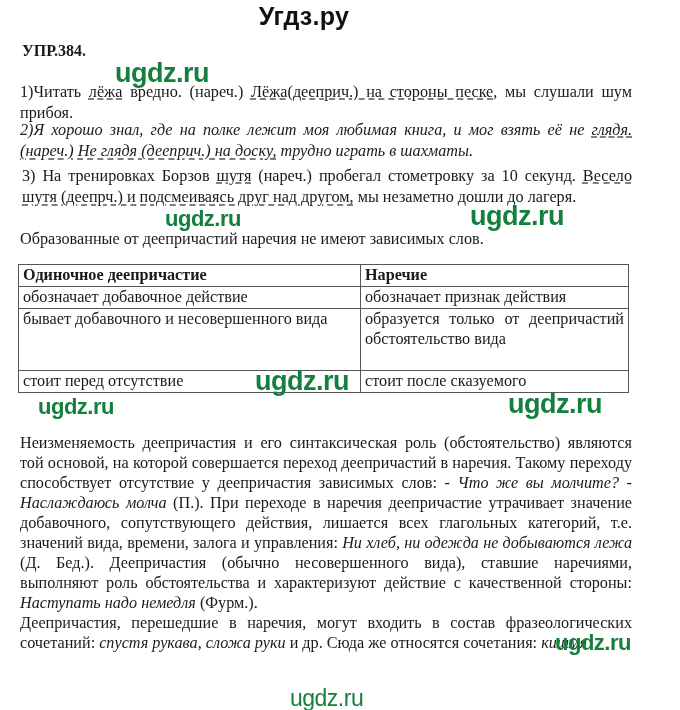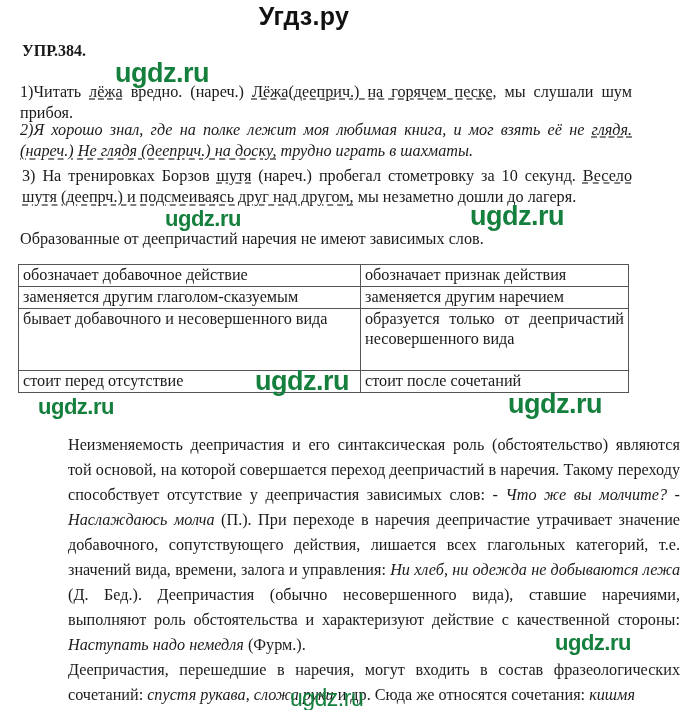--- a/index.html
+++ b/index.html
@@ -27,59 +27,59 @@
 </style>
 </head>
 <body>
 
 <div class="site-title">Угдз.ру</div>
 <div class="ex-title">УПР.384.</div>
 
 <div class="wm big" style="left:115px; top:60px;">ugdz.ru</div>
 
 <div class="para" style="top:82px;">
-  <span>1)</span><span>Читать </span><span class="u">лёжа</span><span> вредно. (нареч.) </span><span class="u" id="s1u2">Лёжа(дееприч.) на горячем песке</span><span>, мы слушали шум прибоя.</span>
+  <span>1)</span><span>Читать </span><span class="u">лёжа</span><span> вредно. (нареч.) </span><span class="u" id="s1u2">Лёжа(дееприч.) на стороны песке</span><span>, мы слушали шум прибоя.</span>
 </div>
 
 <div class="para" style="top:120px;font-style:italic;">
   <span>2)</span><span>Я хорошо знал, где на полке лежит моя любимая книга, и мог взять её не </span><span class="u">глядя.(нареч.)</span><span> </span><span class="u">Не глядя (дееприч.) на доску,</span><span> трудно играть в шахматы.</span>
 </div>
 
 <div class="para" style="top:166px; left:22px; width:610px;">
   <span>3)</span><span> На тренировках Борзов </span><span class="u">шутя</span><span> (нареч.) пробегал стометровку за 10 секунд. </span><span class="u">Весело шутя (деепрч.) и подсмеиваясь друг над другом,</span><span> мы незаметно дошли до лагеря.</span>
 </div>
 
 <div class="wm" style="left:165px; top:208px;">ugdz.ru</div>
 <div class="wm big" style="left:470px; top:203px;">ugdz.ru</div>
 
 <div class="para" style="top:229px;">Образованные от деепричастий  наречия не имеют зависимых слов.</div>
 
 <table class="cmp">
   <tbody>
+      <tr>
+    <th class="l">Одиночное деепричастие</th>
+    <th>Наречие</th>
+  </tr>
   <tr>
     <td class="l">обозначает добавочное действие</td>
     <td>обозначает признак действия</td>
   </tr>
   <tr>
-    <td class="l" style="padding-bottom:1px;">заменяется другим глаголом-сказуемым</td>
-    <td>заменяется другим наречием</td>
-  </tr>
-  <tr>
     <td class="l" style="height:60px;">бывает добавочного и несовершенного вида</td>
-    <td>образуется только от деепричастий несовершенного вида</td>
+    <td>образуется только от деепричастий обстоятельство вида</td>
   </tr>
   <tr>
     <td class="l">стоит перед отсутствие</td>
-    <td>стоит после сочетаний</td>
+    <td>стоит после сказуемого</td>
   </tr>
 </tbody>
   </table>
 
 <div class="wm big" style="left:255px; top:368px;">ugdz.ru</div>
 <div class="wm" style="left:38px; top:396px;">ugdz.ru</div>
 <div class="wm big" style="left:508px; top:391px;">ugdz.ru</div>
 
-<div class="para" style="top:433px; line-height:25px;margin-left:48px;">
+<div class="para" style="top:433px; line-height:20px;">
   <span>Неизменяемость деепричастия и его синтаксическая роль (обстоятельство) являются той основой, на которой совершается переход деепричастий в наречия. Такому переходу способствует отсутствие у деепричастия зависимых слов: - </span><span class="it">Что же вы молчите? - Наслаждаюсь молча</span><span> (П.). При переходе в наречия деепричастие утрачивает значение добавочного, сопутствующего действия, лишается всех глагольных категорий, т.е. значений вида, времени, залога и управления: </span><span class="it">Ни хлеб, ни одежда не добываются лежа</span><span> (Д. Бед.). Деепричастия (обычно несовершенного вида), ставшие наречиями, выполняют роль обстоятельства и характеризуют действие с качественной стороны: </span><span class="it">Наступать надо немедля</span><span> (Фурм.). </span><span class="wm-inline" style="display:inline-block; width:80px;"></span><br><span>Деепричастия, перешедшие в наречия, могут входить в состав фразеологических сочетаний: </span><span class="it">спустя рукава</span><span>, </span><span class="it">сложа руки</span><span> и др. Сюда же относятся сочетания: </span><span class="it">кишмя</span>
 </div>
 
 <div class="wm" style="left:555px; top:632px;">ugdz.ru</div>
 <div class="wm footer" style="left:290px; top:687px;">ugdz.ru</div>
 
 </body></html>

